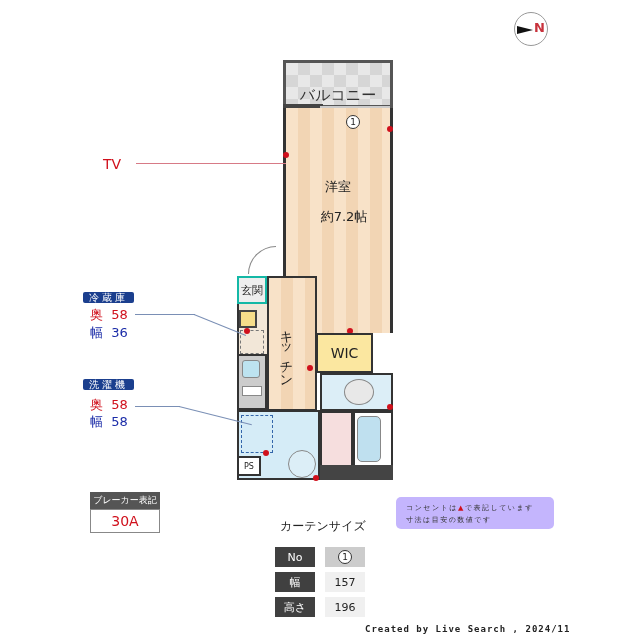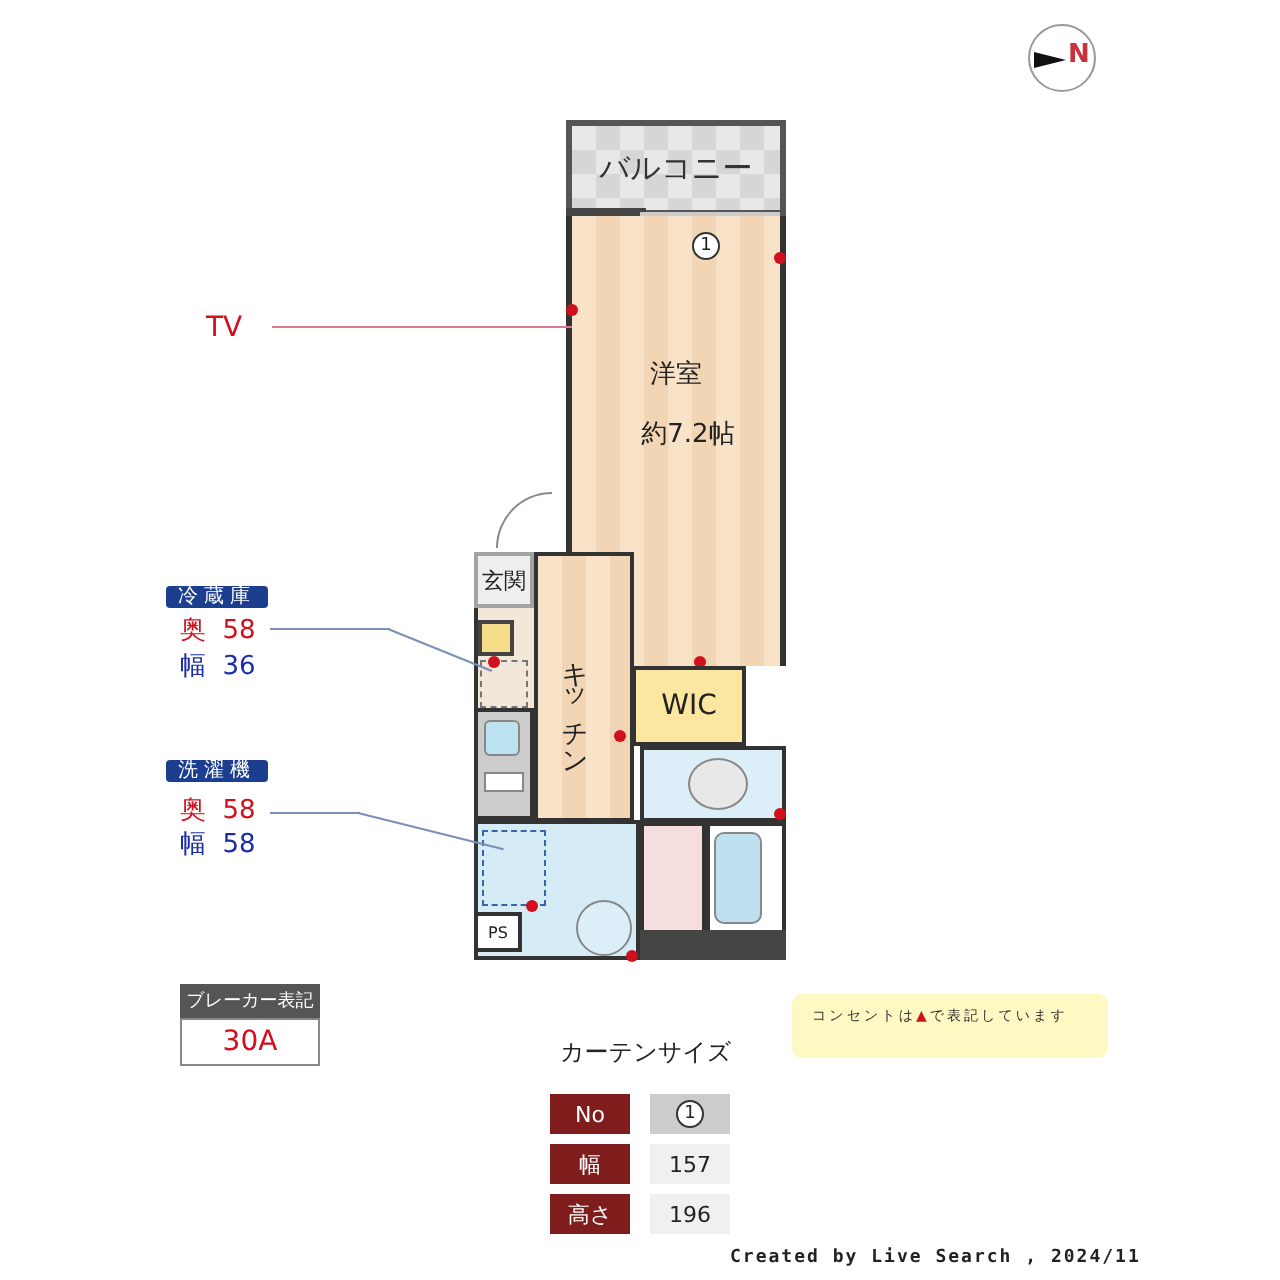--- a/index.html
+++ b/index.html
@@ -10,28 +10,28 @@
   
   .compass { left: 514px; top: 12px; width: 34px; height: 34px; border: 1px solid #999; border-radius: 50%; }
   .compass .needle { position: absolute; left: 2px; top: 13px; width: 0; height: 0;
         border-top: 4px solid transparent; border-bottom: 4px solid transparent; border-left: 16px solid #111; }
   .compass .n { position: absolute; left: 19px; top: 7px; font-size: 13px; color: #c8323c; font-weight: bold; }
   .balcony { left: 283px; top: 60px; width: 110px; height: 48px; border: 3px solid #555;
         background-color: #e8e8e8;
         background-image: linear-gradient(45deg, #d6d6d6 25%, transparent 25%, transparent 75%, #d6d6d6 75%),
                           linear-gradient(45deg, #d6d6d6 25%, transparent 25%, transparent 75%, #d6d6d6 75%);
         background-size: 24px 24px; background-position: 0 0, 12px 12px;
-        display: flex; align-items: center; justify-content: center; font-size: 15px; color: #333; }
+        display: flex; align-items: flex-end; justify-content: center; font-size: 15px; color: #333; }
   .stripes { background: repeating-linear-gradient(90deg, #f8e2c8 0 12px, #f2d5b4 12px 24px); }
   .room-main { left: 283px; top: 108px; width: 110px; height: 225px; border-left: 3px solid #333; border-right: 3px solid #333; }
   .main-label { left: 283px; top: 178px; width: 110px; text-align: center; font-size: 13px; color: #222; }
   .main-size { left: 283px; top: 208px; width: 122px; text-align: center; font-size: 13px; color: #222; }
   .circled { display: inline-flex; align-items: center; justify-content: center; width: 14px; height: 14px;
         border: 1px solid #333; border-radius: 50%; font-size: 9px; background: #fff; }
-  .entry { left: 237px; top: 276px; width: 30px; height: 28px; background: #eee; border: 2px solid #a3a3a3;
+  .entry { left: 237px; top: 276px; width: 30px; height: 28px; background: #eee; border: 2px solid #14b8a6;
         font-size: 11px; display:flex; align-items:center; justify-content:center; }
   .kitchen { left: 267px; top: 276px; width: 50px; height: 135px; border: 2px solid #333; }
   .kitchen-label { left: 278px; top: 322px; width: 16px; font-size: 13px; line-height: 15px; writing-mode: vertical-rl; }
   .fridge-area { left: 237px; top: 304px; width: 30px; height: 50px; background: #f2e7d8; border-left: 2px solid #333; }
   .fridge-dash { left: 240px; top: 330px; width: 24px; height: 24px; border: 1px dashed #777; }
   .fridge-box { left: 239px; top: 310px; width: 18px; height: 18px; background: #f6dd8a; border: 2px solid #444; }
   .stove { left: 237px; top: 354px; width: 30px; height: 56px; background: #ccc; border: 2px solid #333; }
   .sink-k { left: 242px; top: 360px; width: 18px; height: 18px; background: #bde3f0; border: 1px solid #888; border-radius: 3px; }
   .burners { left: 242px; top: 386px; width: 20px; height: 10px; background: #fff; border: 1px solid #888; }
   .wic { left: 316px; top: 333px; width: 57px; height: 40px; background: #fbe7a0; border: 2px solid #333;
@@ -56,28 +56,28 @@
   .red { color: #d0101c; font-size: 13px; }
   .blue { color: #1b2ca8; font-size: 13px; }
   .leader { height: 1px; background: #7a8fb5; }
 
   
   .breaker { left: 90px; top: 492px; width: 70px; }
   .breaker .head { background: #555; color: #fff; font-size: 9px; text-align: center; padding: 2px 0; }
   .breaker .val { border: 1px solid #888; color: #d0101c; font-size: 14px; text-align: center; padding: 3px 0; background:#fff; }
 
   
-  .note { left: 396px; top: 497px; width: 158px; height: 32px; background: #fef9c3; border-radius: 5px;
+  .note { left: 396px; top: 497px; width: 158px; height: 32px; background: #c4b5fd; border-radius: 5px;
         font-size: 7px; letter-spacing: 1.5px; padding: 5px 10px; line-height: 12px; color: #333; }
   .note .tri { color: #d0101c; }
 
   
   .curtain-title { left: 280px; top: 518px; font-size: 12px; color: #222; }
   .ct-row { left: 275px; width: 90px; height: 20px; display: flex; gap: 10px; }
-  .ct-key { width: 40px; background: #7f1d1d; color: #fff; font-size: 11px; display:flex; align-items:center; justify-content:center; }
+  .ct-key { width: 40px; background: #404040; color: #fff; font-size: 11px; display:flex; align-items:center; justify-content:center; }
   .ct-val { width: 40px; background: #f0f0f0; font-size: 11px; display:flex; align-items:center; justify-content:center; }
   .ct-val.grey { background: #cccccc; }
   .footer { left: 365px; top: 624px; font-family: "DejaVu Sans Mono", monospace; font-size: 9px; font-weight: bold; letter-spacing: 1px; color: #222; }
 </style>
 </head>
 <body>
 
 <div class="abs compass">
   <div class="needle"></div>
   <span class="n">N</span>
@@ -166,20 +166,21 @@
 
 <div class="abs breaker">
   <div class="head">ブレーカー表記</div>
   <div class="val">30A</div>
 </div>
 
 <div class="abs note">
   <div>
     <span>コンセントは</span><span class="tri">▲</span><span>で表記しています</span>
   </div>
+  <div>寸法は目安の数値です</div>
 </div>
 
 <div class="abs curtain-title">カーテンサイズ</div>
 <div class="abs ct-row" style="top:547px;">
   <div class="ct-key">No</div>
   <div class="ct-val grey">
       <span class="circled">1</span>
     </div>
 </div>
 <div class="abs ct-row" style="top:572px;">

